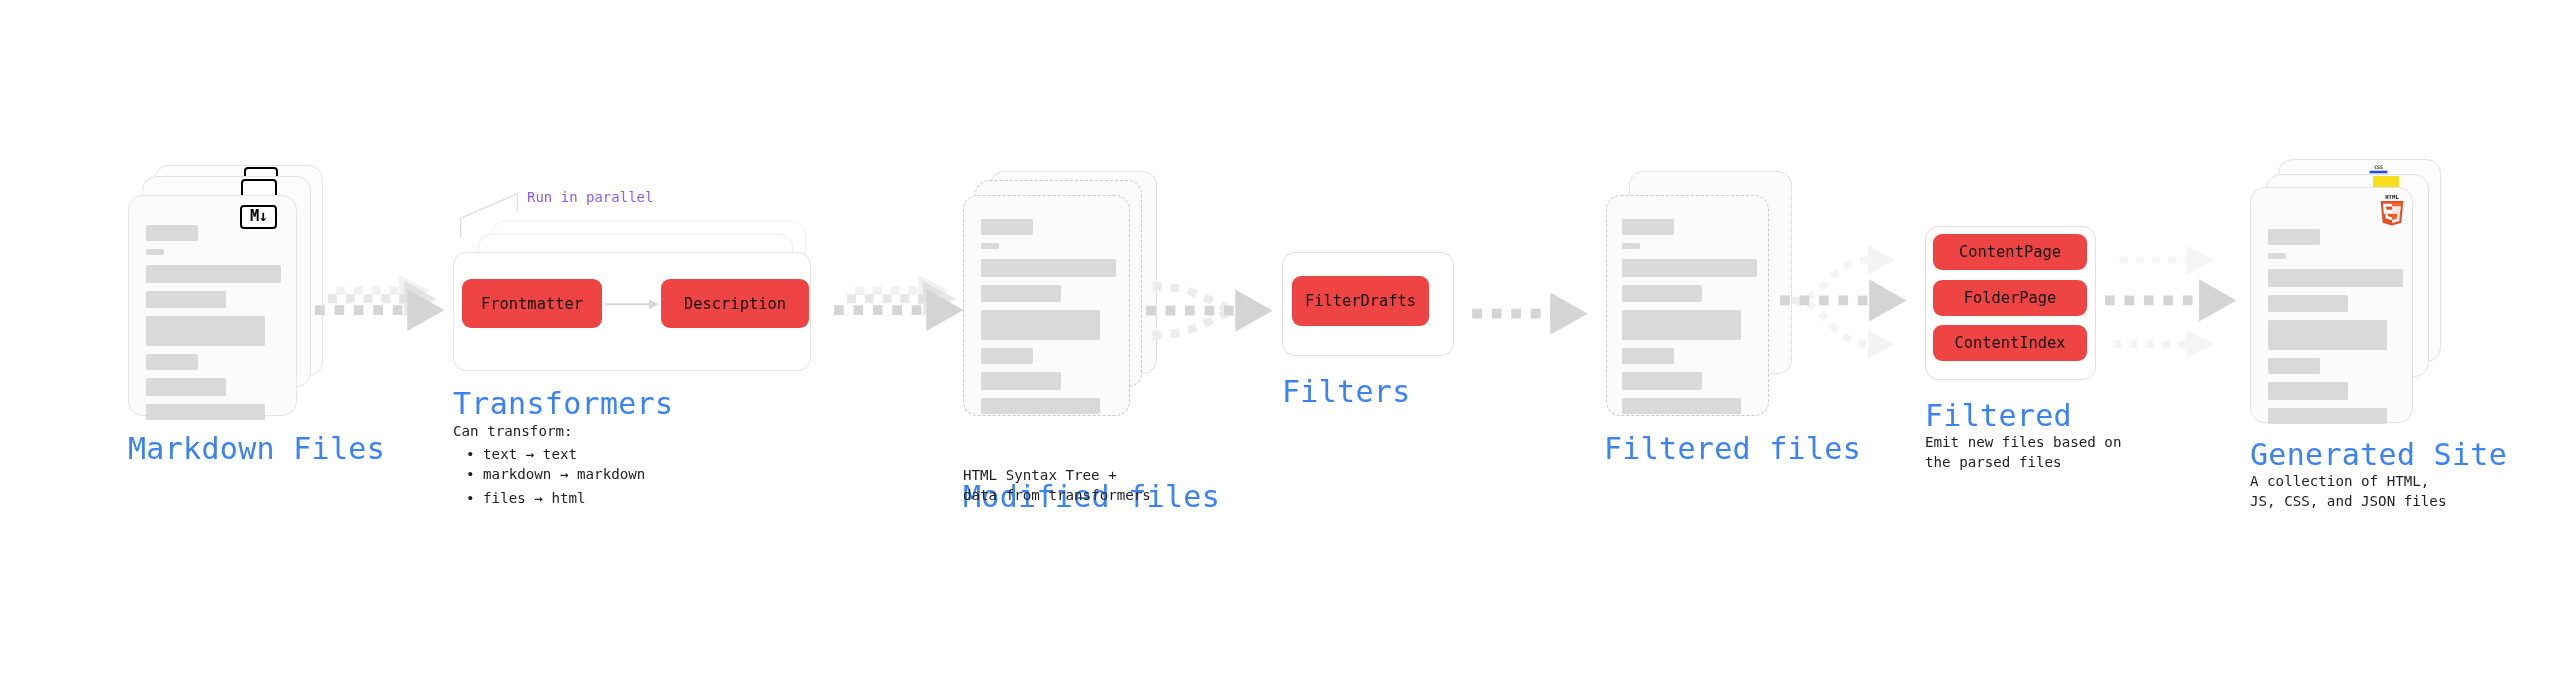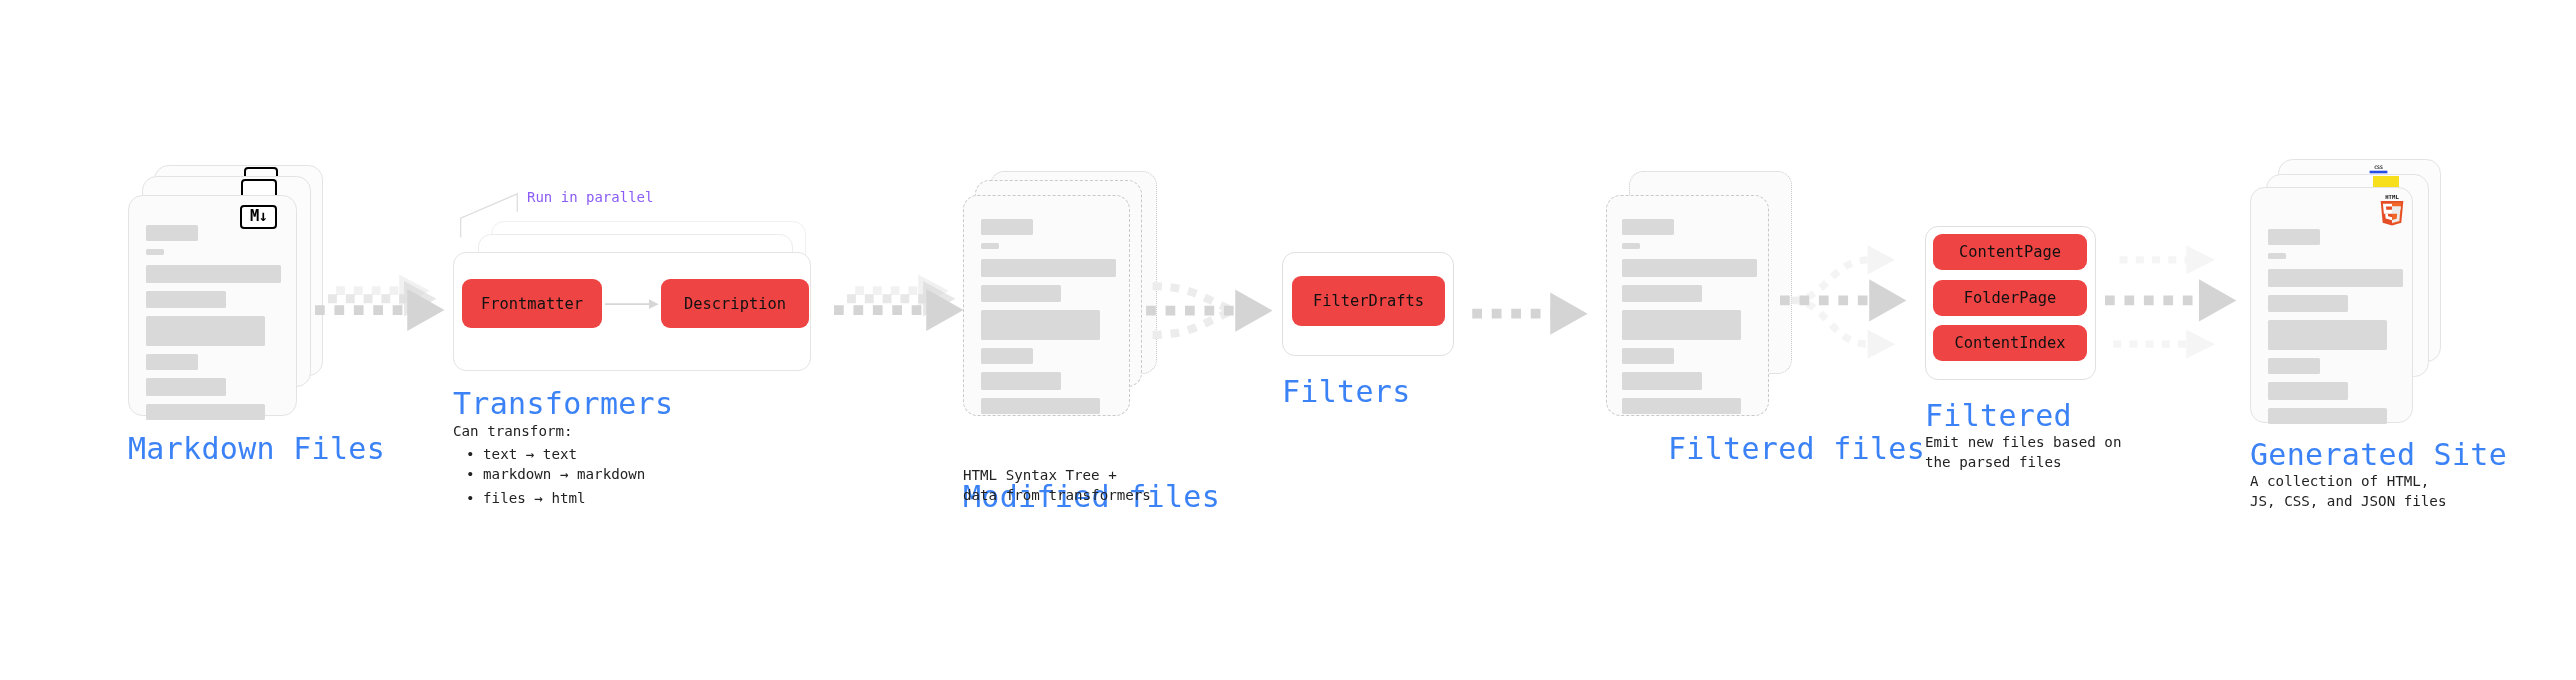--- a/index.html
+++ b/index.html
@@ -195,21 +195,21 @@
   <div class="arrows" style="left:1138px;top:260px;">
     <svg width="154" height="106" viewBox="0 0 190 130">
       <path d="M18 32 C 70 32, 84 50, 118 62" fill="none" stroke="#ececec" stroke-width="10" stroke-dasharray="11 11"></path>
       <path d="M18 92 C 70 92, 84 74, 118 62" fill="none" stroke="#ececec" stroke-width="10" stroke-dasharray="11 11"></path>
       <line x1="10" y1="62" x2="126" y2="62" stroke="#d4d4d4" stroke-width="12" stroke-dasharray="12 12"></line>
       <path d="M120 36 L166 62 L120 88 Z" fill="#d4d4d4"></path>
     </svg>
   </div>
 
   <div class="group-box" style="left:1282px;top:252px;width:172px;height:104px;"></div>
-  <div class="pill" style="left:1292px;top:276px;width:153px;height:50px;">
+  <div class="pill" style="left:1292px;top:276px;width:137px;height:50px;">
     <span>FilterDrafts</span>
   </div>
   <div class="title" style="left:1282px;top:374px;">Filters</div>
 
   <div class="arrows" style="left:1469px;top:286px;">
     <svg width="130" height="57" viewBox="0 0 160 70">
       <line x1="4" y1="34" x2="106" y2="34" stroke="#d4d4d4" stroke-width="12" stroke-dasharray="12 12"></line>
       <path d="M100 8 L146 34 L100 60 Z" fill="#d4d4d4"></path>
     </svg>
   </div>
@@ -221,21 +221,21 @@
       <div class="ln" style="width:52px;height:16.3px;"></div>
       <div class="ln" style="width:18px;height:5.7px;margin-bottom:9.8px;"></div>
       <div class="ln" style="width:135px;height:18px;"></div>
       <div class="ln" style="width:80px;height:17px;"></div>
       <div class="ln" style="width:119px;height:30px;"></div>
       <div class="ln" style="width:52px;height:15.4px;"></div>
       <div class="ln" style="width:80px;height:18.7px;"></div>
       <div class="ln" style="width:119px;height:15.4px;"></div>
     </div>
   </div>
-  <div class="title" style="left:1668px;top:431px;text-align:right;">Filtered files</div>
+  <div class="title" style="left:1604px;top:431px;text-align:right;">Filtered files</div>
 
   <div class="arrows" style="left:1780px;top:229px;">
     <svg width="154" height="146" viewBox="0 0 190 180">
       <g opacity="0.45">
         <path d="M14 88 C 58 88, 62 38, 110 38" fill="none" stroke="#e8e8e8" stroke-width="9" stroke-dasharray="10 10"></path>
         <path d="M108 20 L142 38 L108 56 Z" fill="#e8e8e8"></path>
       </g>
       <g opacity="0.45">
         <path d="M14 88 C 58 88, 62 142, 110 142" fill="none" stroke="#e8e8e8" stroke-width="9" stroke-dasharray="10 10"></path>
         <path d="M108 124 L142 142 L108 160 Z" fill="#e8e8e8"></path>

